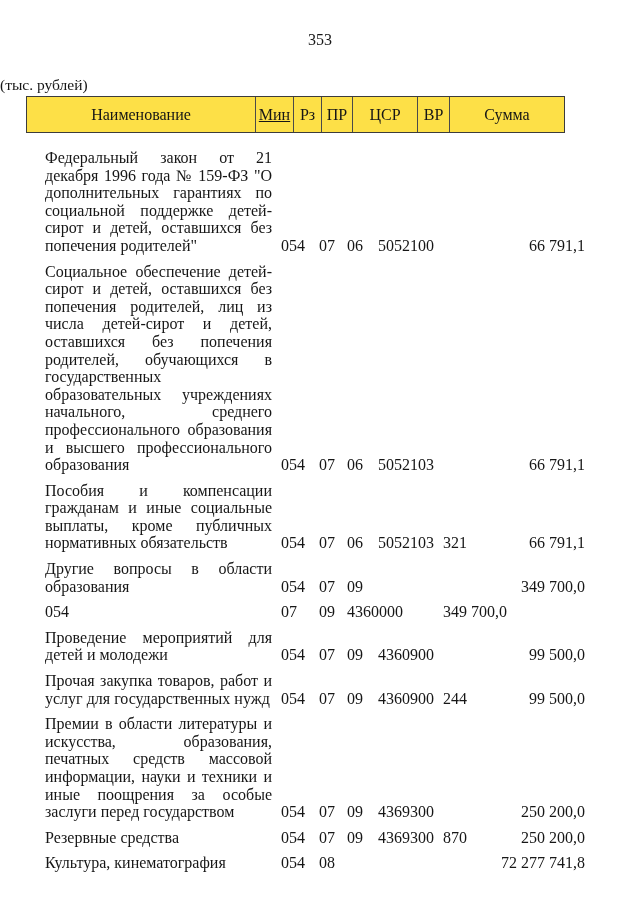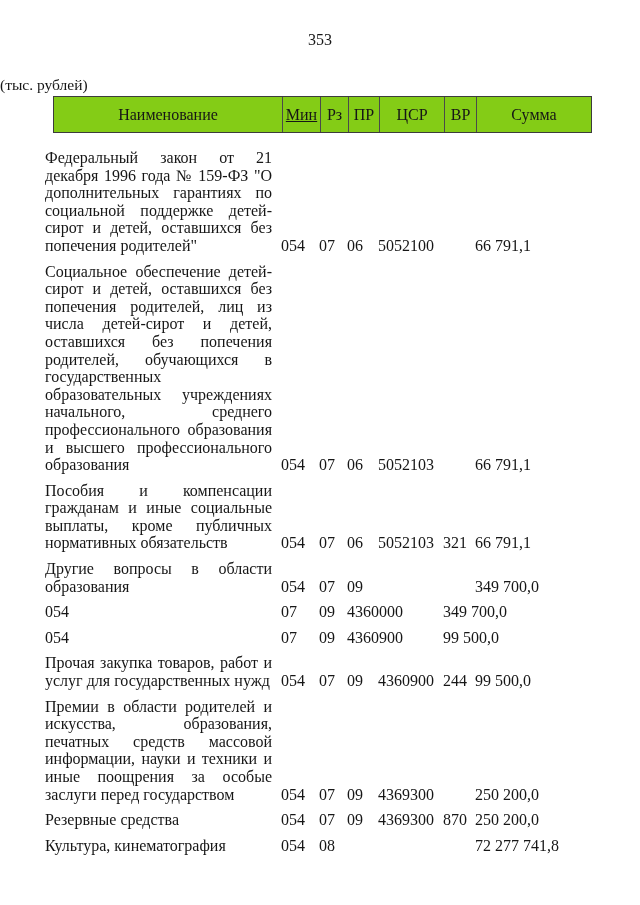--- a/index.html
+++ b/index.html
@@ -21,27 +21,27 @@
   }
 
   .units-note {
     margin: 27px 48px 3px 0;
     font-size: 15.5px;
     line-height: 17px;
   }
 
   
   .thead {
-    margin-left: 53px;
+    margin-left: 26px;
     width: 539px;
     height: 37px;
     display: flex;
     box-sizing: border-box;
     border: 1.6px solid #3c3c3c;
-    background: #84cc16;
+    background: #fde047;
   }
   .th {
     box-sizing: border-box;
     border-left: 1px solid #4a4a4a;
     display: flex;
     align-items: center;
     justify-content: center;
     font-size: 16px;
     height: 100%;
   }
@@ -67,21 +67,21 @@
   }
   .trow:first-child { margin-top: 16px; }
   .c { white-space: nowrap; }
   .c-name {
     white-space: normal;
     text-align: justify;
     padding-right: 9px;
     box-sizing: border-box;
   }
   .c-min, .c-rz, .c-pr, .c-csr, .c-vr { }
-  .c-sum { padding-right: 7px; box-sizing: border-box; }
+  .c-sum { text-align: right; padding-right: 7px; box-sizing: border-box; }
 </style>
 </head>
 <body>
 
 <div class="page">
 
   <div class="page-number">353</div>
 
   <div class="units-note">(тыс. рублей)</div>
 
@@ -140,40 +140,41 @@
     <div class="trow">
       <div class="c c-min">054</div>
       <div class="c c-rz">07</div>
       <div class="c c-pr">09</div>
       <div class="c c-csr">4360000</div>
       <div class="c c-vr"></div>
       <div class="c c-sum">349 700,0</div>
     </div>
 
     <div class="trow">
+      <div class="c c-name">Проведение мероприятий для детей и молодежи</div>
       <div class="c c-min">054</div>
       <div class="c c-rz">07</div>
       <div class="c c-pr">09</div>
       <div class="c c-csr">4360900</div>
       <div class="c c-vr"></div>
       <div class="c c-sum">99 500,0</div>
     </div>
 
     <div class="trow">
       <div class="c c-name">Прочая закупка товаров, работ и услуг для государственных нужд</div>
       <div class="c c-min">054</div>
       <div class="c c-rz">07</div>
       <div class="c c-pr">09</div>
       <div class="c c-csr">4360900</div>
       <div class="c c-vr">244</div>
       <div class="c c-sum">99 500,0</div>
     </div>
 
     <div class="trow">
-      <div class="c c-name">Премии в области родителей и искусства, образования, печатных средств массовой информации, науки и техники и иные поощрения за особые заслуги перед государством</div>
+      <div class="c c-name">Премии в области литературы и искусства, образования, печатных средств массовой информации, науки и техники и иные поощрения за особые заслуги перед государством</div>
       <div class="c c-min">054</div>
       <div class="c c-rz">07</div>
       <div class="c c-pr">09</div>
       <div class="c c-csr">4369300</div>
       <div class="c c-vr"></div>
       <div class="c c-sum">250 200,0</div>
     </div>
 
     <div class="trow">
       <div class="c c-name">Резервные средства</div>

